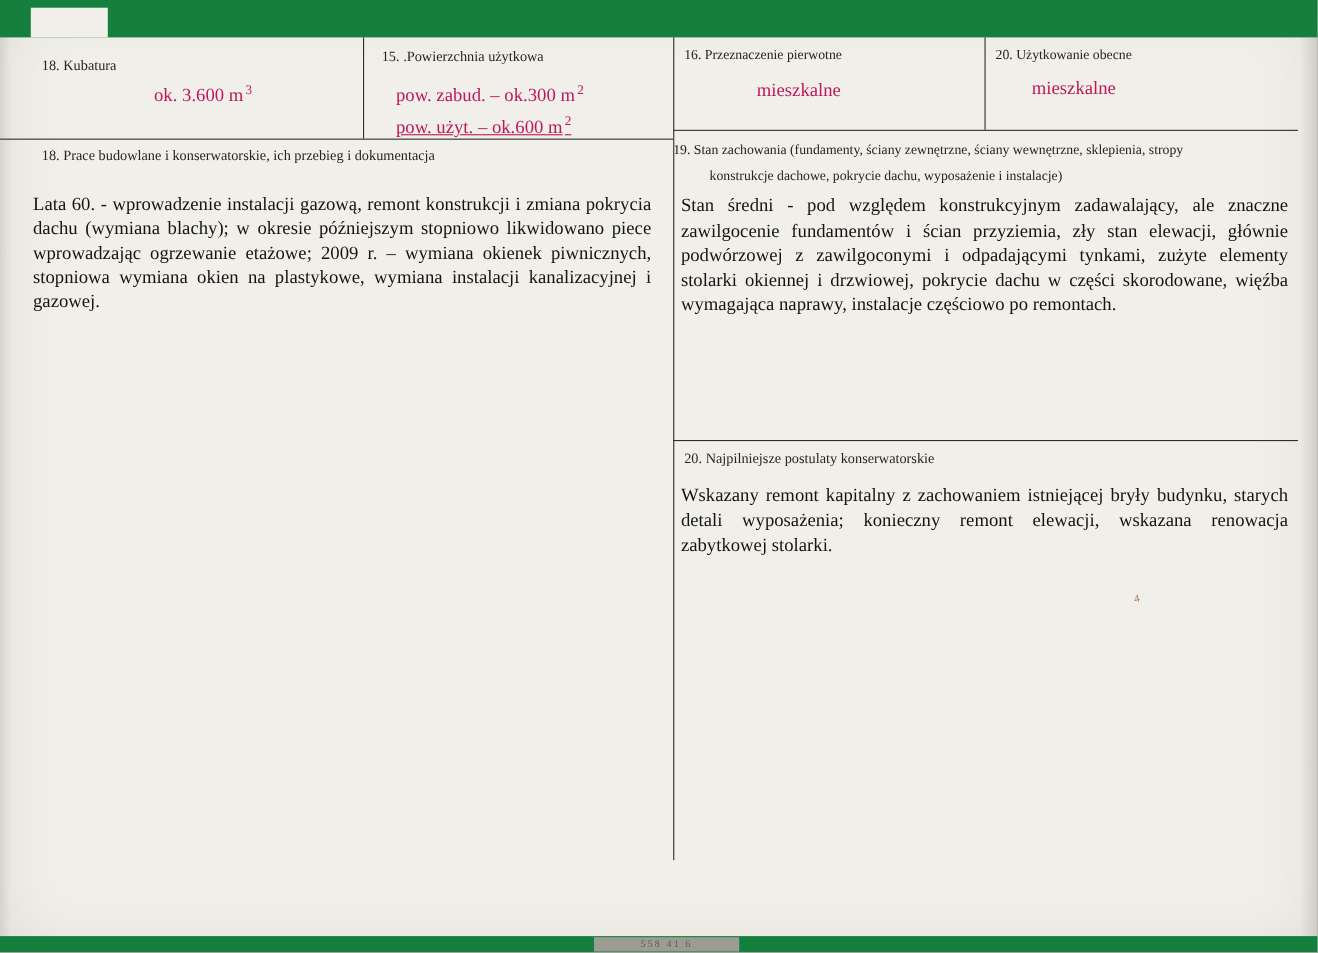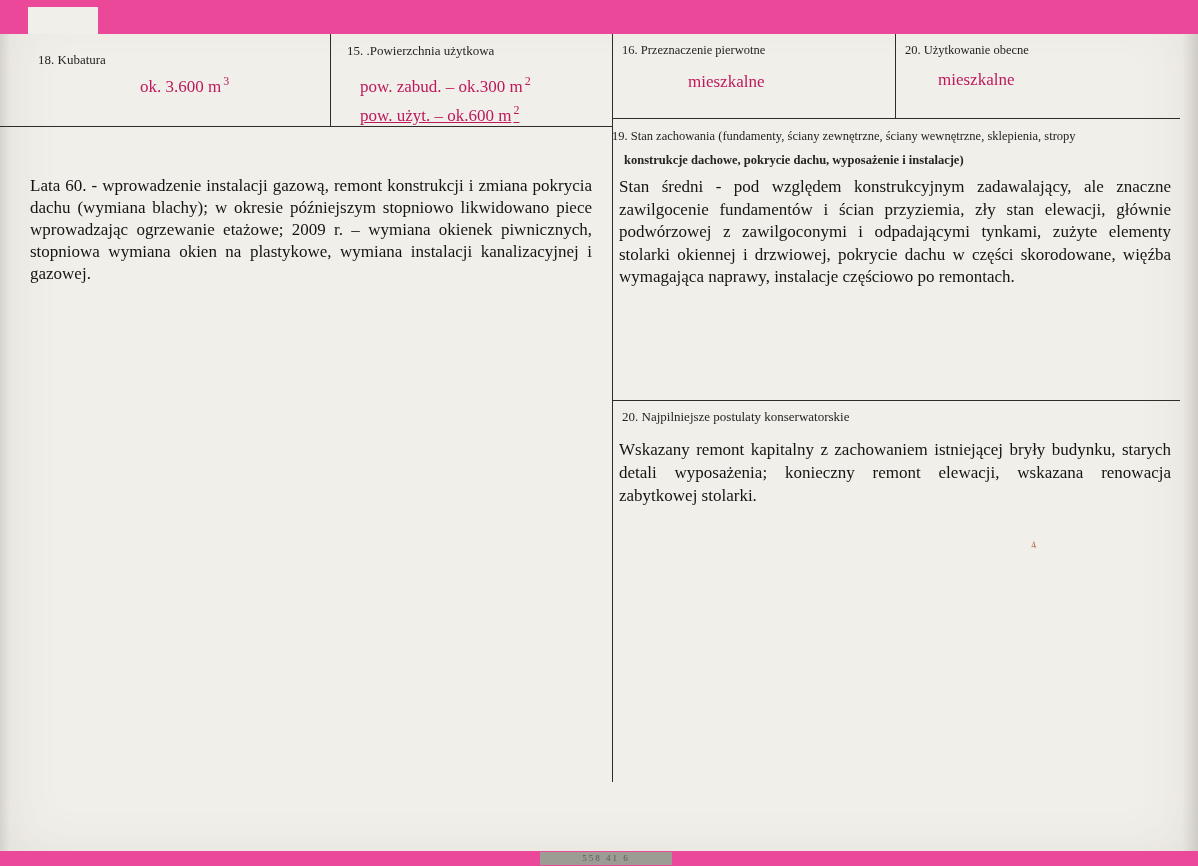--- a/index.html
+++ b/index.html
@@ -11,21 +11,21 @@
     position:relative;
     width:1198px; height:866px;
     margin:0 auto;
     background:#f1efe9;
     color:#1c1c1c;
     overflow:hidden;
     box-shadow: inset 0 0 60px rgba(90,85,70,0.12);
   }
 
   
-  .bar { position:absolute; left:0; width:1198px; background:#ec4899; }
+  .bar { position:absolute; left:0; width:1198px; background:#15803d; }
   .bar.top { top:0; height:34px; }
   .bar.bottom { bottom:0; height:15px; }
   .notch {
     position:absolute; left:28px; top:7px;
     width:70px; height:27px;
     background:#f1efe9;
   }
   .bottom-gray {
     position:absolute; left:540px; top:1px;
     width:132px; height:13px;
@@ -103,21 +103,21 @@
   .val-15b { left:360px; top:103px;text-decoration:underline; }
   .lbl-16 { left:622px; top:43px; }
   .val-16 { left:688px; top:72px; }
   .lbl-17 { left:905px; top:43px; }
   .val-17 { left:938px; top:70px; }
 
   .lbl-18 { left:38px; top:133px; }
   .para-18 { left:30px; top:163px; width:562px;margin-top:12px; }
 
   .lbl-19a { left:612px; top:129px; }
-  .lbl-19b { left:624px; top:153px;font-weight:bold; }
+  .lbl-19b { left:645px; top:153px; }
   .para-19 { left:619px; top:176px; width:552px; line-height:22.5px; }
 
   .lbl-20 { left:622px; top:409px; }
   .para-20 { left:619px; top:438px; width:552px; line-height:23px; }
 </style>
 </head>
 <body>
 
 <div class="scan">
 
@@ -150,20 +150,21 @@
   <div class="cell-value val-15b">
     <span>pow. użyt.  – ok.600 m</span><sup>2</sup>
   </div>
 
   <div class="cell-label small lbl-16">16. Przeznaczenie pierwotne</div>
   <div class="cell-value val-16">mieszkalne</div>
 
   <div class="cell-label small lbl-17">20. Użytkowanie obecne</div>
   <div class="cell-value val-17">mieszkalne</div>
 
+  <div class="cell-label lbl-18">18. Prace budowlane i  konserwatorskie, ich przebieg i dokumentacja</div>
   <div class="para para-18">Lata 60. - wprowadzenie instalacji gazową, remont konstrukcji i zmiana pokrycia dachu (wymiana blachy); w okresie późniejszym stopniowo likwidowano piece wprowadzając ogrzewanie etażowe;  2009 r. – wymiana okienek piwnicznych, stopniowa wymiana okien na plastykowe, wymiana instalacji kanalizacyjnej i gazowej.</div>
 
   <div class="cell-label small lbl-19a">19. Stan zachowania (fundamenty, ściany zewnętrzne, ściany wewnętrzne, sklepienia, stropy</div>
   <div class="cell-label small lbl-19b">konstrukcje dachowe, pokrycie dachu, wyposażenie i instalacje)</div>
   <div class="para para-19">Stan średni -  pod względem konstrukcyjnym zadawalający, ale znaczne zawilgocenie fundamentów i ścian przyziemia, zły stan elewacji, głównie podwórzowej z  zawilgoconymi i odpadającymi tynkami, zużyte elementy stolarki okiennej i drzwiowej, pokrycie dachu w części skorodowane, więźba wymagająca naprawy,  instalacje częściowo po remontach.</div>
 
   <div class="cell-label lbl-20">20. Najpilniejsze postulaty konserwatorskie</div>
   <div class="para para-20">Wskazany remont kapitalny z zachowaniem istniejącej bryły budynku, starych detali wyposażenia; konieczny remont elewacji, wskazana renowacja zabytkowej stolarki.</div>
 
 </div>

